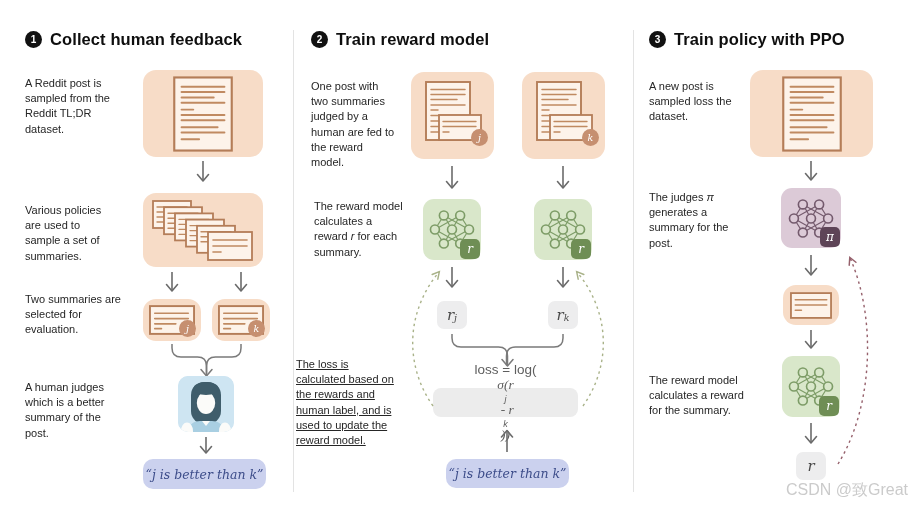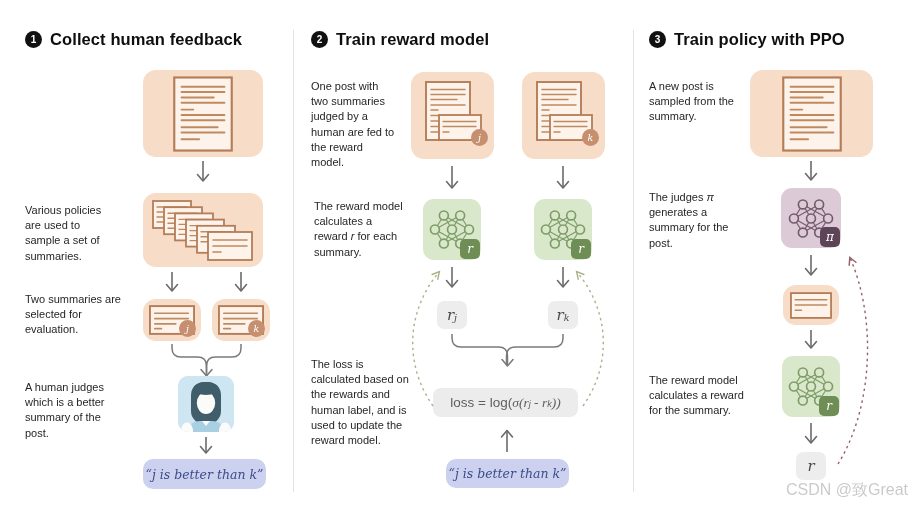--- a/index.html
+++ b/index.html
@@ -27,21 +27,21 @@
   .badge-sq.green{background:#6f8e55;}
   .badge-sq.purple{background:#5e4457;}
   .badge-circle{position:absolute;width:17px;height:17px;border-radius:50%;background:#c68f70;
     color:#fff;font-family:"DejaVu Serif",serif;font-style:italic;font-size:9.5px;
     display:flex;align-items:center;justify-content:center;}
   .gray-chip{position:absolute;background:#ededee;border-radius:7px;
     display:flex;align-items:center;justify-content:center;
     font-family:"DejaVu Serif",serif;font-style:italic;font-size:15px;color:#4a4a4a;}
   .gray-chip sub{font-size:9.5px;line-height:1;transform:translateY(3px);}
   .loss-box{position:absolute;background:#ececec;border-radius:8px;color:#5e5e5e;
-    font-size:13.5px;display:flex;align-items:center;justify-content:center;white-space:pre;}
+    font-size:13.5px;display:flex;align-items:center;justify-content:center;white-space:pre;flex-direction:column;}
   .loss-box .f-it{font-style:italic;font-family:Liberation Serif, serif;}
   .loss-box sub{font-size:9px;font-style:italic;line-height:1;transform:translateY(2px);}
   .verdict{position:absolute;background:#cbd1ee;border-radius:10px;
     display:flex;align-items:center;justify-content:center;
     font-family:"DejaVu Serif",serif;font-style:italic;font-size:12.5px;color:#3d4d8a;}
   .arrow line,.arrow polyline{stroke:#6b6b6b;stroke-width:1.6;fill:none;
     stroke-linecap:round;stroke-linejoin:round;}
   .merge path,.merge polyline{stroke:#7a7a7a;stroke-width:1.5;fill:none;
     stroke-linecap:round;stroke-linejoin:round;}
   .doc-icon rect,.card-icon rect{fill:#fdf3ea;stroke:#b47d58;}
@@ -71,20 +71,21 @@
   </svg>
 
   <div class="divider" style="left:293px;"></div>
   <div class="divider" style="left:633px;"></div>
 
   <div class="col-header" style="left:25px;top:30px;">
     <span class="num-circle">1</span>
     <span>Collect human feedback</span>
   </div>
 
+  <div class="caption" style="left:25px;top:76px;width:95px;">A Reddit post is sampled from the Reddit TL;DR dataset.</div>
 
   <div class="peach-box" style="left:143px;top:70px;width:120px;height:87px;">
     <svg class="doc-icon" width="62" height="76" viewBox="0 0 62 78">
       <rect x="1.5" y="1.5" width="59" height="75" stroke-width="2.2"></rect>
       <line x1="9" y1="11" x2="53" y2="11" stroke-width="2"></line>
       <line x1="9" y1="16.5" x2="53" y2="16.5" stroke-width="2"></line>
       <line x1="9" y1="22" x2="42" y2="22" stroke-width="2"></line>
       <line x1="9" y1="27.5" x2="53" y2="27.5" stroke-width="2"></line>
       <line x1="9" y1="34.5" x2="21" y2="34.5" stroke-width="2"></line>
       <line x1="9" y1="40" x2="53" y2="40" stroke-width="2"></line>
@@ -326,42 +327,42 @@
       <span>r</span>
       <sub>k</sub>
     </div>
 
   <svg class="merge abs" style="left:445px;top:334px;" width="124" height="38">
     <path d="M7,0 v4 q0,9 9,9 h37.5 q9,0 9,9 v9"></path>
     <path d="M118,0 v4 q0,9 -9,9 h-38.5 q-9,0 -9,9 v9"></path>
     <polyline points="57,25.5 62.5,32 68,25.5"></polyline>
   </svg>
 
-  <div class="caption" style="left:311px;top:357px;width:98px;">The loss is calculated based on the rewards and human label, and is used to update the reward model.</div>
+  <div class="caption" style="left:296px;top:357px;width:98px;text-decoration:underline;">The loss is calculated based on the rewards and human label, and is used to update the reward model.</div>
 
   <div class="loss-box" style="left:433px;top:388px;width:145px;height:29px;"><span>loss = log(</span><span class="f-it">σ(r</span><sub>j</sub><span class="f-it"> - r</span><sub>k</sub><span class="f-it">))</span></div>
 
   <svg class="arrow abs" style="left:500px;top:424px;" width="14" height="28">
     <line x1="7" y1="28" x2="7" y2="7"></line>
       <polyline points="1.5,13 7,6.5 12.5,13"></polyline>
   </svg>
 
   <div class="verdict" style="left:446px;top:459px;width:123px;height:29px;">“j is better than k”</div>
 
   <svg class="dash-olive abs" style="left:395px;top:258px;" width="226" height="152">
     <path d="M38,148 C10,108 10,55 44,14" marker-end="url(#mk-olive)"></path>
     <path d="M188,148 C216,108 216,55 182,14" marker-end="url(#mk-olive)"></path>
   </svg>
 
   <div class="col-header" style="left:649px;top:30px;">
     <span class="num-circle">3</span>
     <span>Train policy with PPO</span>
   </div>
 
-  <div class="caption" style="left:649px;top:79px;width:104px;">A new post is sampled from the summary.</div>
+  <div class="caption" style="left:649px;top:79px;width:104px;">A new post is sampled loss the dataset.</div>
 
   <div class="peach-box" style="left:750px;top:70px;width:123px;height:87px;">
     <svg class="doc-icon" width="62" height="76" viewBox="0 0 62 78">
       <rect x="1.5" y="1.5" width="59" height="75" stroke-width="2.2"></rect>
       <line x1="9" y1="11" x2="53" y2="11" stroke-width="2"></line>
       <line x1="9" y1="16.5" x2="53" y2="16.5" stroke-width="2"></line>
       <line x1="9" y1="22" x2="42" y2="22" stroke-width="2"></line>
       <line x1="9" y1="27.5" x2="53" y2="27.5" stroke-width="2"></line>
       <line x1="9" y1="34.5" x2="21" y2="34.5" stroke-width="2"></line>
       <line x1="9" y1="40" x2="53" y2="40" stroke-width="2"></line>

